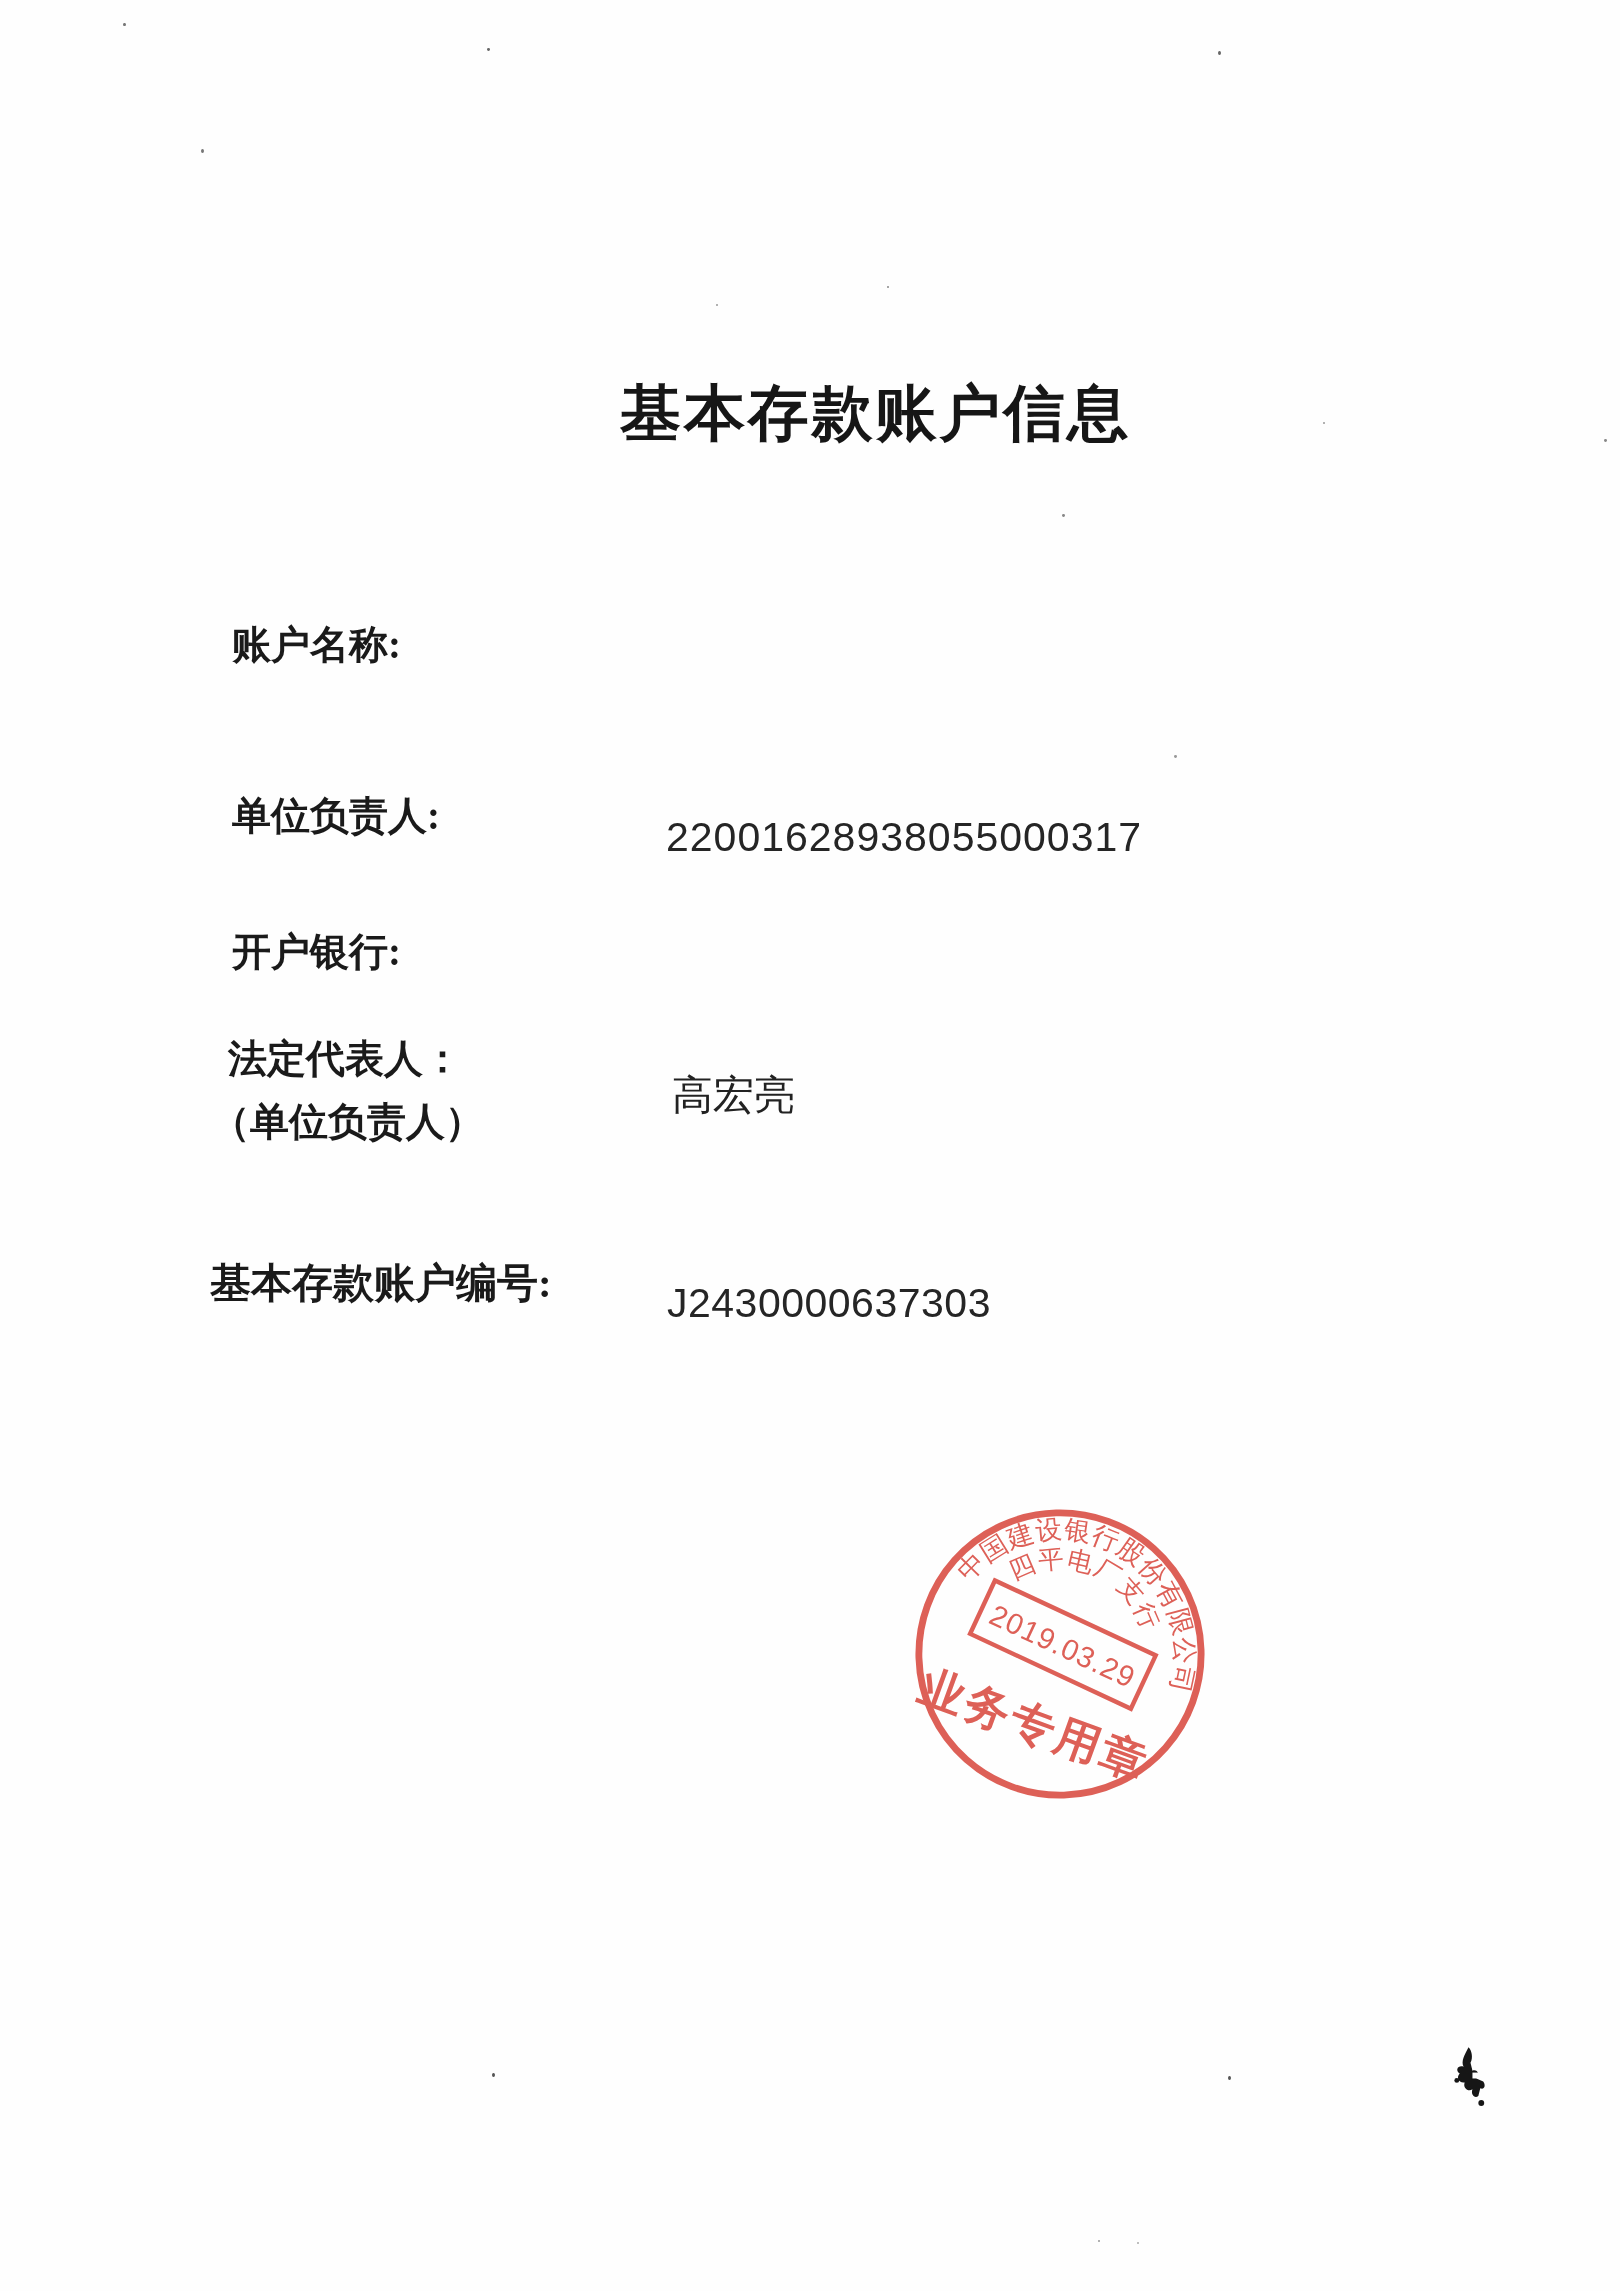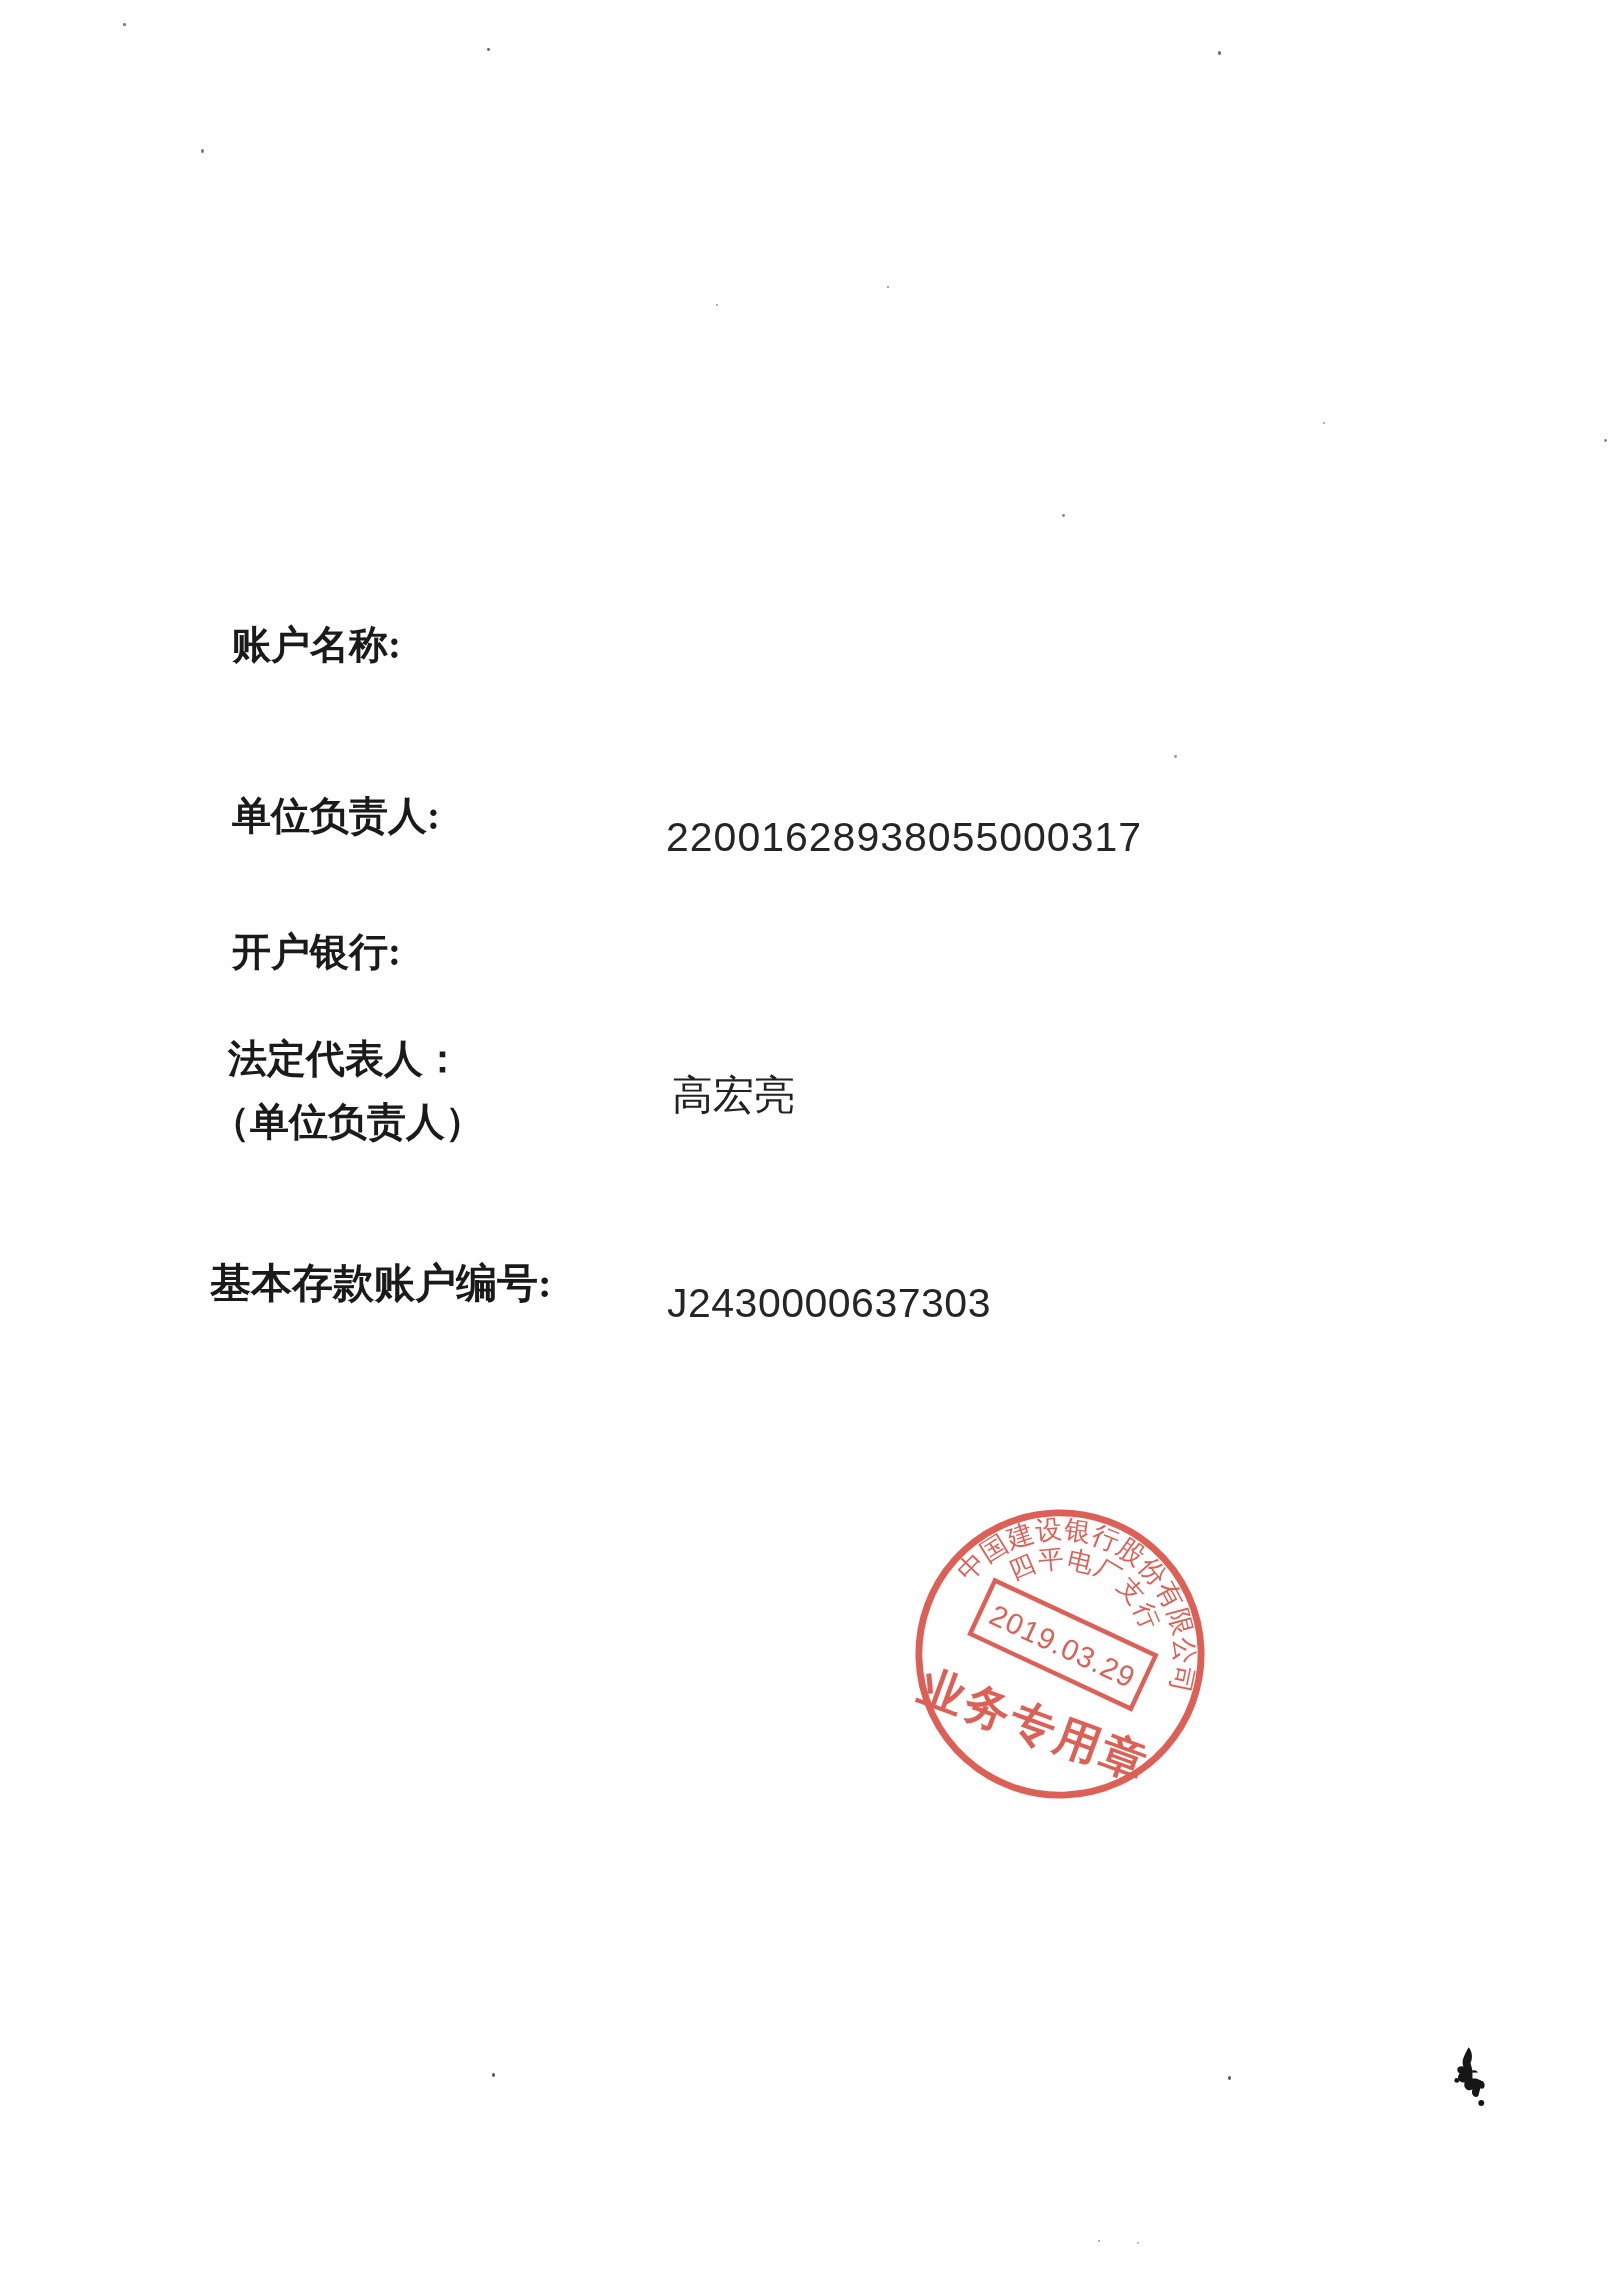--- a/index.html
+++ b/index.html
@@ -30,20 +30,21 @@
   .seal-wrap{z-index:2;opacity:0.85;}
   .speck{position:absolute;border-radius:50%;}
   .smudge{z-index:1;}
 </style>
 </head>
 <body>
 
 <div class="page">
 
   <div class="abs doc-title" style="left:620px;top:383px;"></div>
+  <div class="abs doc-title" style="left:620px;top:383px;">基本存款账户信息</div>
 
   <div class="abs field-label" style="left:232px;top:625px;">账户名称:</div>
 
   <div class="abs field-label" style="left:232px;top:796px;">单位负责人:</div>
   <div class="abs field-value-num" style="left:666px;top:797px;">22001628938055000317</div>
 
   <div class="abs field-label" style="left:232px;top:932px;">开户银行:</div>
 
   <div class="abs field-label" style="left:228px;top:1039px;">法定代表人：</div>
   <div class="abs field-label" style="left:199px;top:1102px;margin-left:12px;">（单位负责人）</div>

